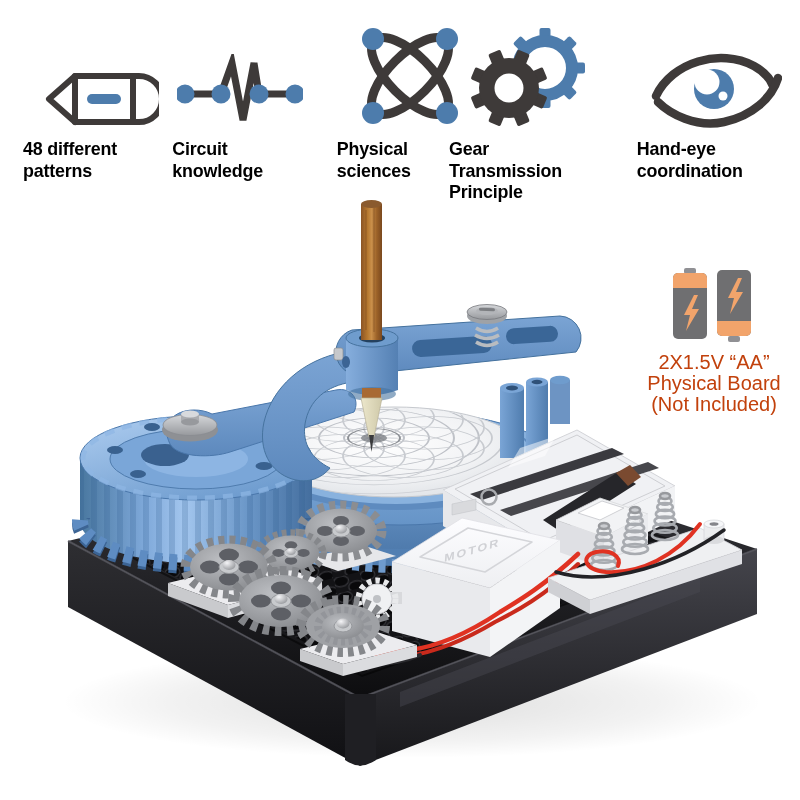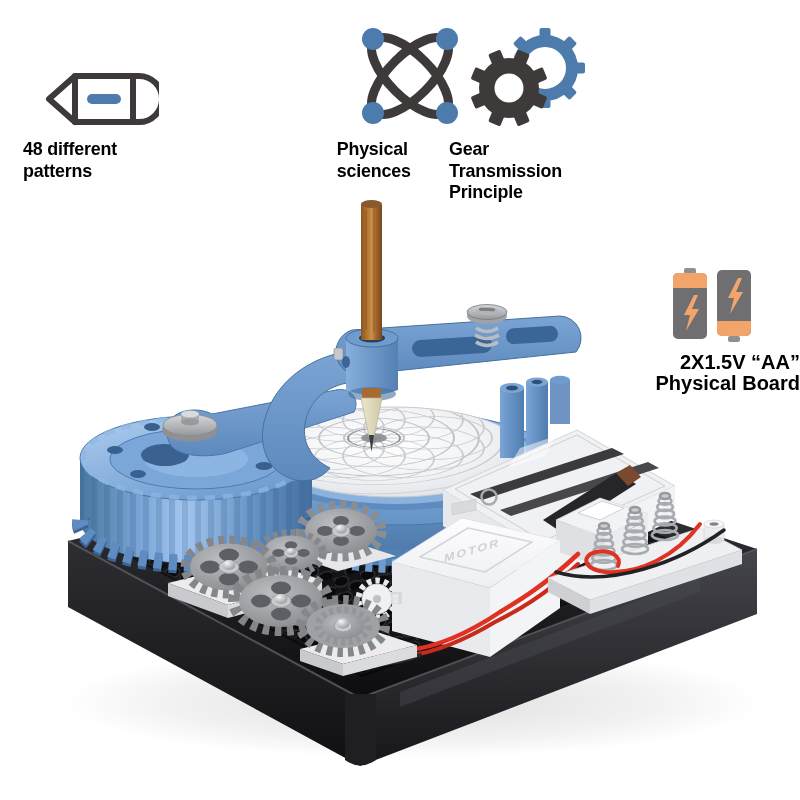--- a/index.html
+++ b/index.html
@@ -6,21 +6,21 @@
   .canvas{position:relative;width:800px;height:800px;background:#ffffff;overflow:hidden;
           font-family:"Liberation Sans",sans-serif;}
   .product-svg{position:absolute;left:0;top:0;width:800px;height:800px;}
   .feature{position:absolute;top:30px;text-align:left;z-index:2;}
   .feature .icon-box{height:100px;display:flex;align-items:flex-end;justify-content:center;margin-bottom:8px;}
   .feature .icon-box svg{display:block;}
   .f-label{font-weight:bold;font-size:19px;line-height:21.5px;color:#000;
            transform:scaleX(.94);transform-origin:center;letter-spacing:-0.2px;}
   .battery-note{position:absolute;left:628px;top:268px;width:172px;text-align:center;z-index:2;}
   .batteries{display:flex;justify-content:center;align-items:flex-start;gap:8px;height:74px;margin-bottom:10px;}
-  .b-line{font-weight:bold;font-size:20px;line-height:21px;color:#000000;text-align:right;}
+  .b-line{font-weight:normal;font-size:20px;line-height:21px;color:#c2410c;}
   .fpos1{left:18px;width:164px;}
   .fpos2{left:168px;width:144px;}
   .fpos3{left:332px;width:156px;}
   .fpos4{left:444px;width:166px;}
   .fpos5{left:632px;width:160px;}
 </style>
 </head>
 <body>
 
 <div class="canvas">
@@ -397,20 +397,39 @@
         </g>
         <rect x="46" y="26" width="34" height="10" rx="5" fill="#4d7cac"></rect>
       </svg>
     </div>
     <div class="f-label">
       <div>48 different</div>
         <div>patterns</div>
     </div>
   </div>
 
+  <div class="feature fpos2">
+    <div class="icon-box">
+      <svg width="126" height="76" viewBox="0 0 126 76">
+        <g fill="none" stroke="#3e3a39" stroke-width="7">
+          <path d="M4,40 H44"></path>
+            <path d="M82,40 H122"></path>
+          <path d="M44,40 L55,9 L66,66 L77,9 L82,40" stroke-linejoin="miter"></path>
+        </g>
+        <circle cx="8" cy="40" r="9.5" fill="#4d7cac"></circle>
+          <circle cx="44" cy="40" r="9.5" fill="#4d7cac"></circle>
+        <circle cx="82" cy="40" r="9.5" fill="#4d7cac"></circle>
+          <circle cx="118" cy="40" r="9.5" fill="#4d7cac"></circle>
+      </svg>
+    </div>
+    <div class="f-label">
+      <div>Circuit</div>
+        <div>knowledge</div>
+    </div>
+  </div>
 
   <div class="feature fpos3">
     <div class="icon-box">
       <svg width="108" height="108" viewBox="0 0 108 108">
         <g fill="none" stroke="#3e3a39" stroke-width="9">
           <ellipse cx="54" cy="54" rx="50" ry="21" transform="rotate(45 54 54)"></ellipse>
           <ellipse cx="54" cy="54" rx="50" ry="21" transform="rotate(-45 54 54)"></ellipse>
         </g>
         <circle cx="17" cy="17" r="11" fill="#4d7cac"></circle>
           <circle cx="91" cy="17" r="11" fill="#4d7cac"></circle>
@@ -451,35 +470,53 @@
           <circle r="14.5" fill="#ffffff"></circle>
         </g>
       </svg>
     </div>
     <div class="f-label">
       <div>Gear Transmission</div>
         <div>Principle</div>
     </div>
   </div>
 
+  <div class="feature fpos5">
+    <div class="icon-box">
+      <svg width="140" height="84" viewBox="0 0 140 84">
+        <circle cx="72" cy="43" r="20" fill="#4d7cac"></circle>
+        <circle cx="65" cy="36" r="12.5" fill="#ffffff"></circle>
+        <circle cx="81" cy="50" r="4.5" fill="#ffffff"></circle>
+        <g fill="none" stroke="#3e3a39" stroke-width="8.5" stroke-linecap="round">
+          <path d="M 14,50 C 30,16 78,2 112,20 C 121,25 128,32 131,40"></path>
+          <path d="M 136,32 C 130,52 110,70 82,76 C 54,82 28,68 16,56"></path>
+        </g>
+      </svg>
+    </div>
+    <div class="f-label">
+      <div>Hand-eye</div>
+        <div>coordination</div>
+    </div>
+  </div>
 
   <div class="battery-note">
     <div class="batteries">
       <svg width="90" height="78" viewBox="0 0 90 78">
         <g>
           <rect x="15" y="0" width="12" height="6" rx="2" fill="#909094"></rect>
           <rect x="4" y="5" width="34" height="66" rx="5" fill="#6f6f71"></rect>
           <path d="M9,5 h24 a5,5 0 0 1 5,5 v10 h-34 v-10 a5,5 0 0 1 5,-5 Z" fill="#f2a46b"></path>
           <path d="M25,27 L15,47 h6 L17,63 L30,41 h-7 L29,27 Z" fill="#f2a46b"></path>
         </g>
         <g transform="translate(48,2)">
           <rect x="0" y="0" width="34" height="66" rx="5" fill="#6f6f71"></rect>
           <path d="M0,51 h34 v10 a5,5 0 0 1 -5,5 h-24 a5,5 0 0 1 -5,-5 Z" fill="#f2a46b"></path>
           <rect x="11" y="66" width="12" height="6" rx="2" fill="#909094"></rect>
           <path d="M21,8 L11,28 h6 L13,44 L26,22 h-7 L25,8 Z" fill="#f2a46b"></path>
         </g>
       </svg>
     </div>
     <div class="b-line">2X1.5V “AA”</div>
     <div class="b-line">Physical Board</div>
+    <div class="b-line">(Not Included)</div>
   </div>
 
 </div>
 
 </body></html>

